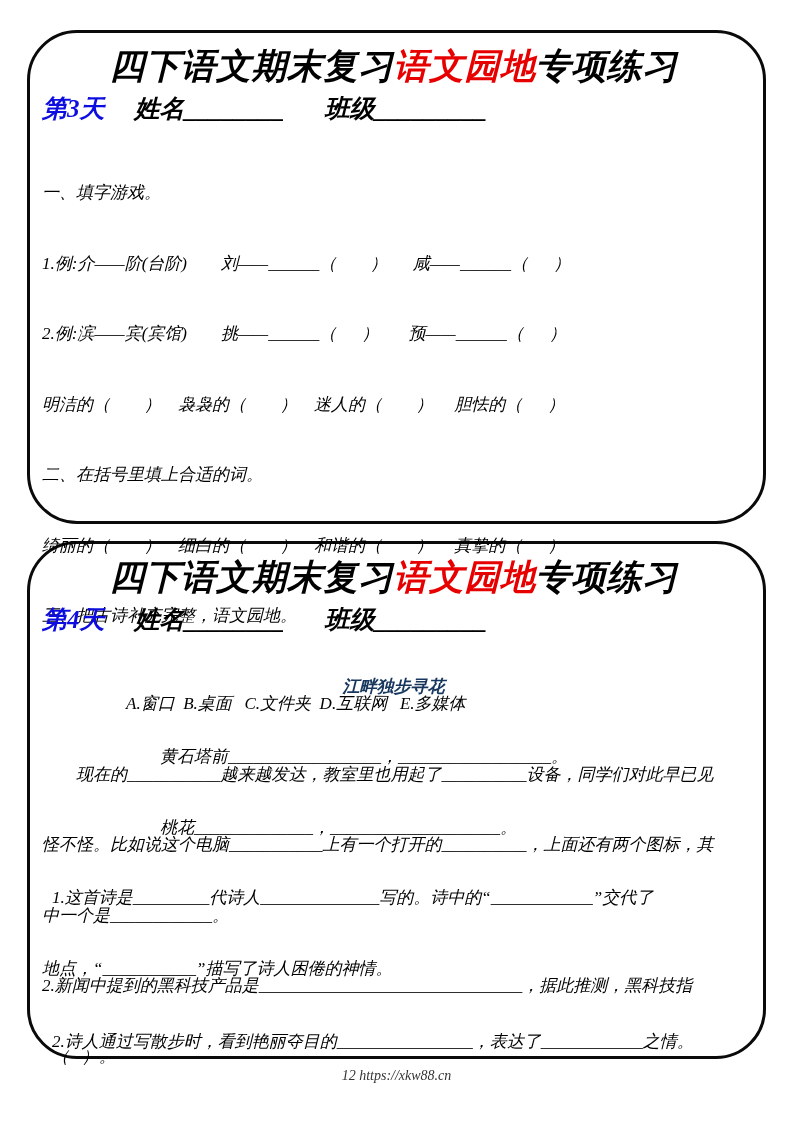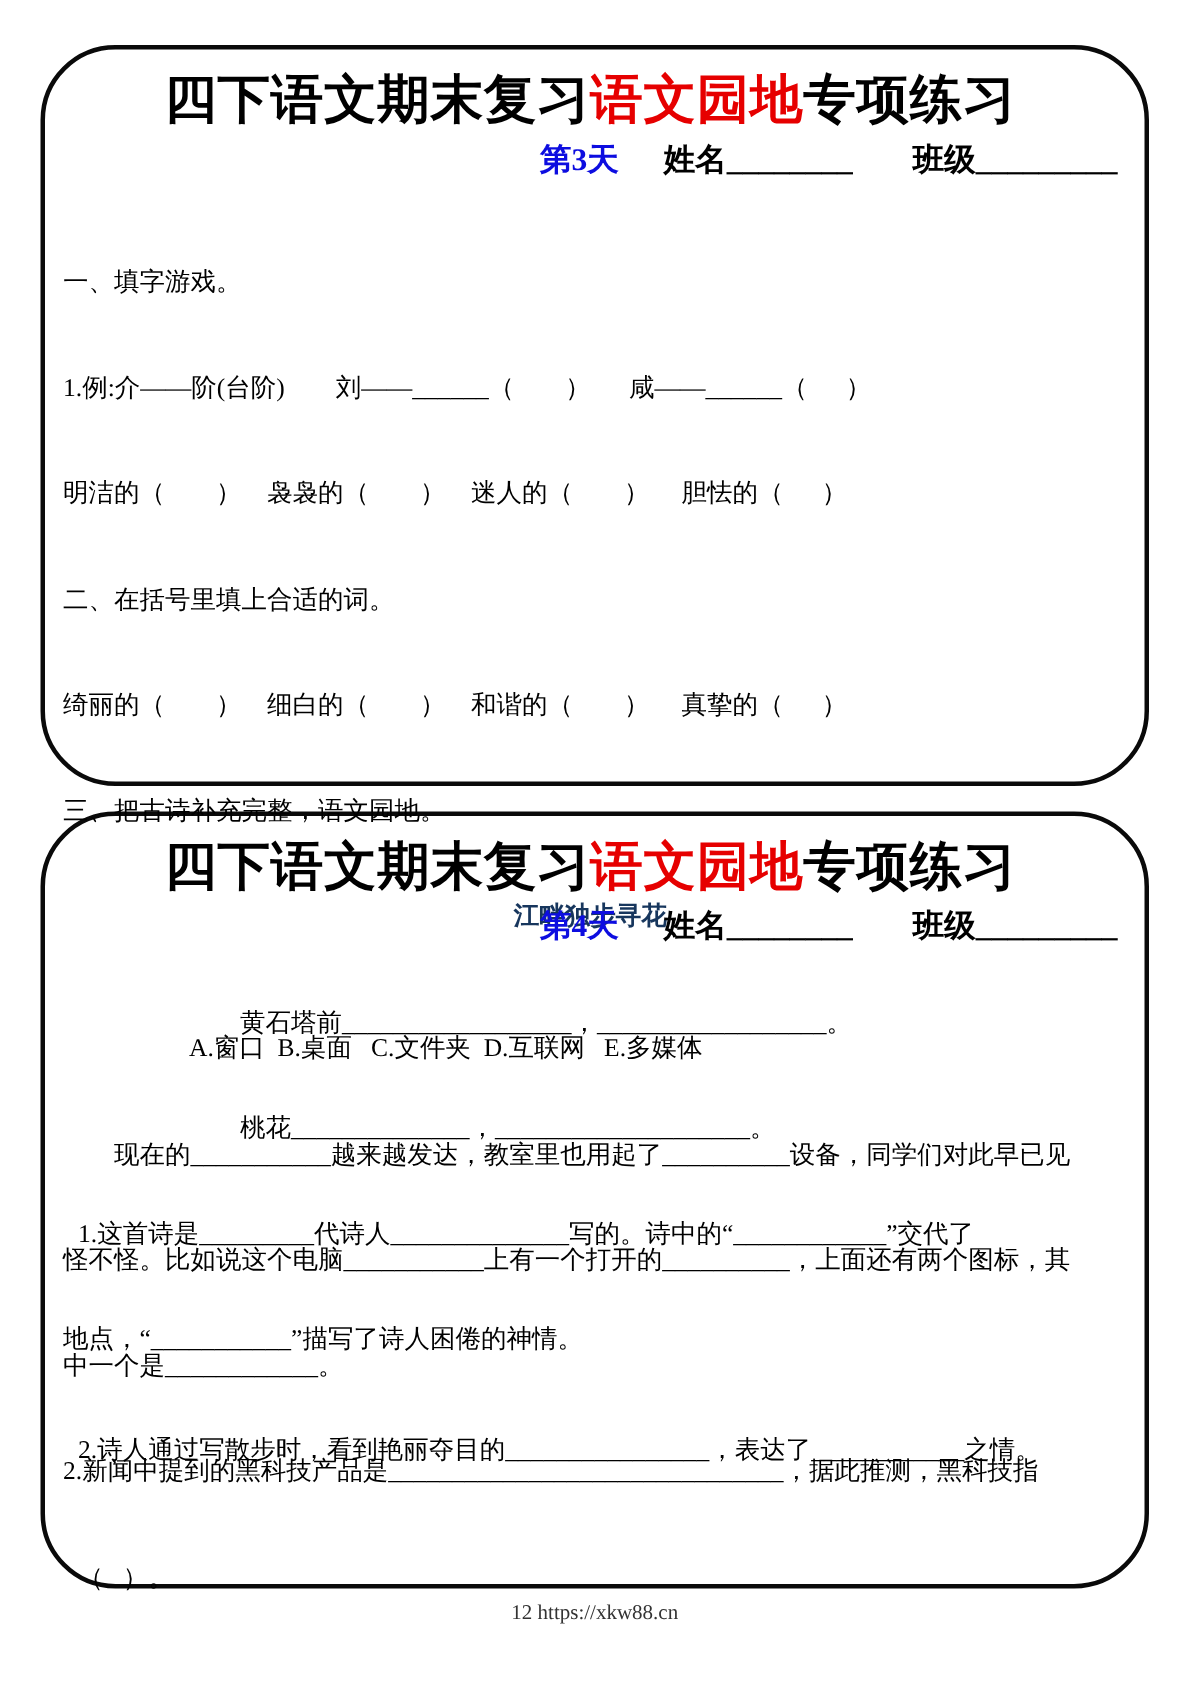--- a/index.html
+++ b/index.html
@@ -2,42 +2,42 @@
 <html><head>
 <meta charset="utf-8">
 <style>
   html, body { margin: 0; padding: 0; }
   body {
     width: 793px; height: 1122px;
     background: #ffffff;
     color: #000;
     font-family: "Liberation Serif", "DejaVu Serif", serif;
   }
-  .page { box-sizing: border-box; width: 793px; height: 1122px; padding: 30px 27px 0 27px; }
+  .page { box-sizing: border-box; width: 793px; height: 1122px; padding: 30px 27px 0 27px; font-style: italic; }
   .sheet {
     box-sizing: border-box;
     border: 3px solid #0a0a0a;
     border-radius: 50px;
     padding: 12px 18px 0 12px;
   }
   .sheet-day3 { height: 494px; margin-bottom: 17px; }
   .sheet-day4 { height: 518px; }
   .sheet-title {
     margin: 2px 0 0 0;
     text-align: center;
     font-size: 35px;
     font-weight: 700;
     letter-spacing: 0.5px;
     line-height: 1.15;
   }
   .title-red { color: #e60000; }
   .sheet-subheader {
     margin-top: 5px;
-    text-align: right;
-    font-size: 21px;
+    text-align: left;
+    font-size: 25px;
     font-weight: 700;
   }
   .day-label { color: #0d0de0; margin-right: 30px; }
   .name-field { margin-right: 40px; }
   .content {
     margin-top: 9px;
     font-size: 17px;
     line-height: 23.5px;
     white-space: pre-wrap;
   }
@@ -59,20 +59,21 @@
 <body>
 
 <div class="page">
 
   <section class="sheet sheet-day3">
     <h1 class="sheet-title"><span>四下语文期末复习</span><span class="title-red">语文园地</span><span>专项练习</span></h1>
     <div class="sheet-subheader"><span class="day-label">第3天</span><span class="name-field">姓名________</span><span>班级_________</span></div>
     <div class="content">
       <div class="line">一、填字游戏。</div>
       <div class="line">1.例:介——阶(台阶)        刘——______（        ）      咸——______（      ）</div>
+      <div class="line">2.例:滨——宾(宾馆)        挑——______（      ）       预——______（      ）</div>
       <div class="line">明洁的（        ）    袅袅的（        ）    迷人的（        ）     胆怯的（      ）</div>
       <div class="line">二、在括号里填上合适的词。</div>
       <div class="line">绮丽的（        ）    细白的（        ）    和谐的（        ）     真挚的（      ）</div>
       <div class="line">三、把古诗补充完整，语文园地。</div>
       <div class="line poem-title">江畔独步寻花</div>
       <div class="line poem-ind">黄石塔前__________________，__________________。</div>
       <div class="line poem-ind">桃花______________，____________________。</div>
       <div class="line ind-half">1.这首诗是_________代诗人______________写的。诗中的“____________”交代了</div>
       <div class="line">地点，“___________”描写了诗人困倦的神情。</div>
       <div class="line ind-half gap-sm">2.诗人通过写散步时，看到艳丽夺目的________________，表达了____________之情。</div>

